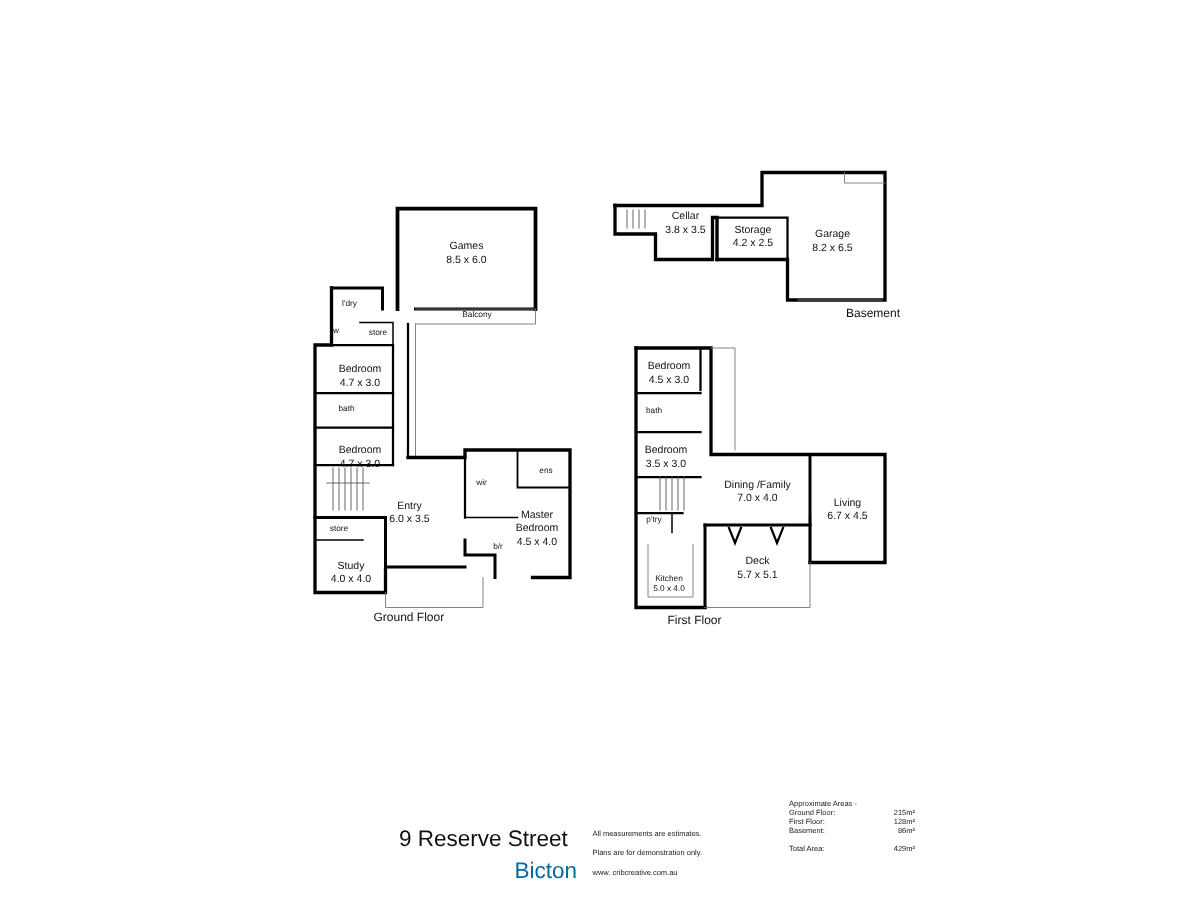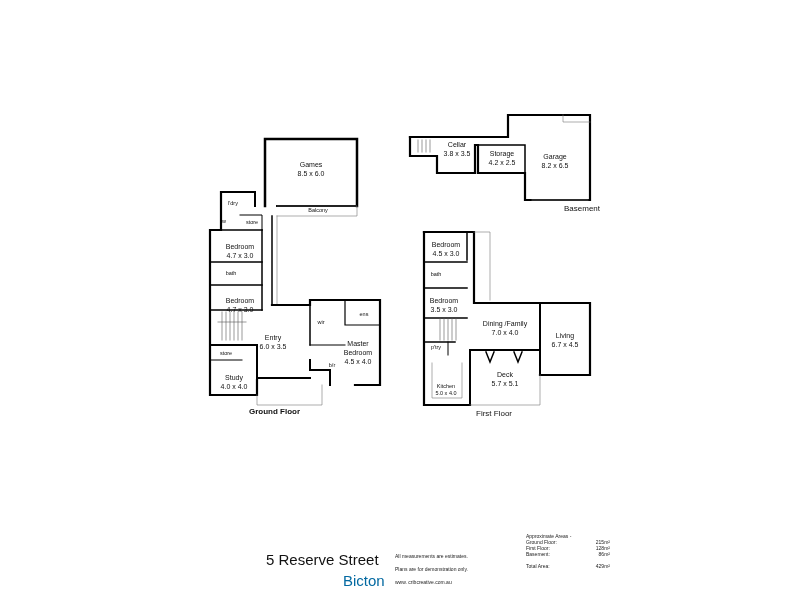--- a/index.html
+++ b/index.html
@@ -137,21 +137,21 @@
   <div>Study</div>
   <div>4.0 x 4.0</div>
 </div>
 <div class="lbl sm" style="left:321px;top:319px;"><span>wir</span></div>
 <div class="lbl sm" style="left:364px;top:311px;"><span>ens</span></div>
 <div class="lbl" style="left:358px;top:339px;width:40px;white-space:normal;">
   <div>Master Bedroom</div>
   <div>4.5 x 4.0</div>
 </div>
 <div class="lbl sm" style="left:332px;top:362px;"><span>b/r</span></div>
-<div class="flabel" style="left:210px;top:407px;font-weight:bold;">Ground Floor</div>
+<div class="flabel" style="left:210px;top:407px;">Ground Floor</div>
 
 <div class="lbl" style="left:457px;top:140px;">
   <div>Cellar</div>
   <div>3.8 x 3.5</div>
 </div>
 <div class="lbl" style="left:502px;top:149px;">
   <div>Storage</div>
   <div>4.2 x 2.5</div>
 </div>
 <div class="lbl" style="left:555px;top:152px;">
@@ -179,23 +179,23 @@
 </div>
 <div class="lbl sm" style="left:436px;top:344px;"><span>p'try</span></div>
 <div class="lbl sm" style="left:446px;top:383px;">
   <div>Kitchen</div>
   <div>5.0 x 4.0</div>
 </div>
 <div class="lbl" style="left:505px;top:370px;">
   <div>Deck</div>
   <div>5.7 x 5.1</div>
 </div>
-<div class="flabel" style="left:437px;top:409px;">First Floor</div>
-
-<div class="addr1">5 Reserve Street</div>
+<div class="flabel" style="left:406px;top:409px;">First Floor</div>
+
+<div class="addr1">9 Reserve Street</div>
 <div class="addr2">Bicton</div>
 
 <div class="note" style="top:553px;">All measurements are estimates.</div>
 <div class="note" style="top:566px;">Plans are for demonstration only.</div>
 <div class="note" style="top:579px;">www. cribcreative.com.au</div>
 
 <div class="areas">
   <div>Approximate Areas -</div>
   <div class="row">
     <span>Ground Floor:</span>

